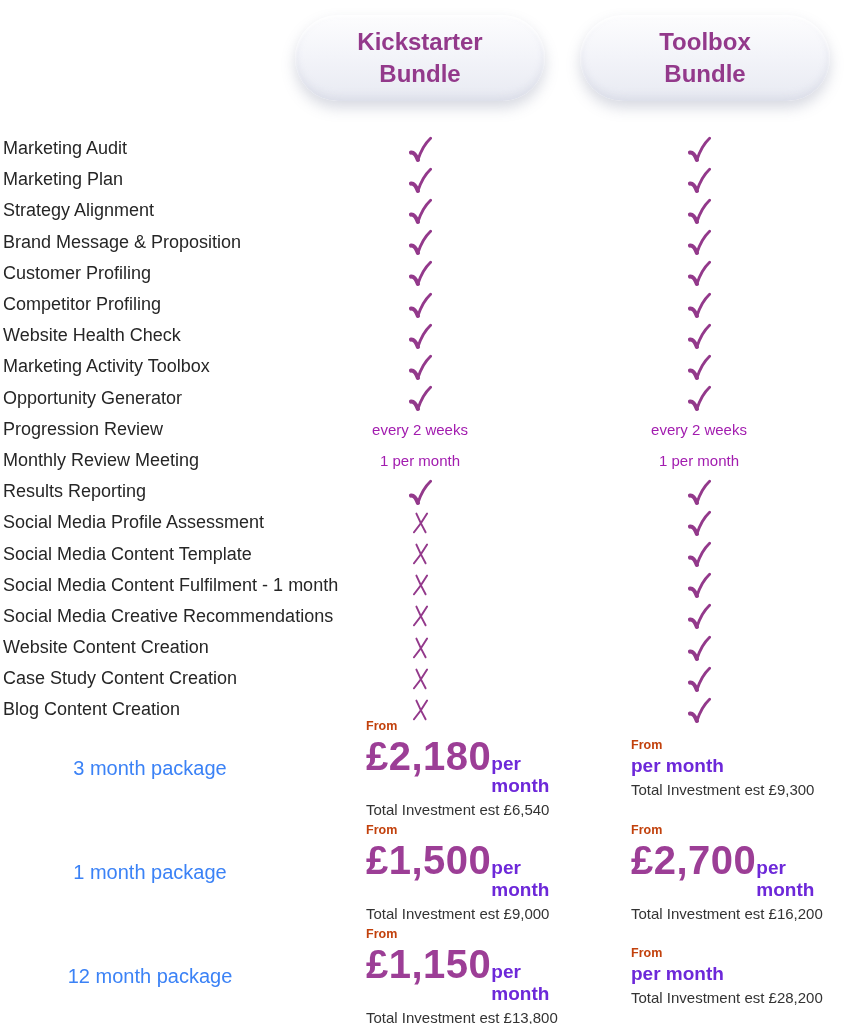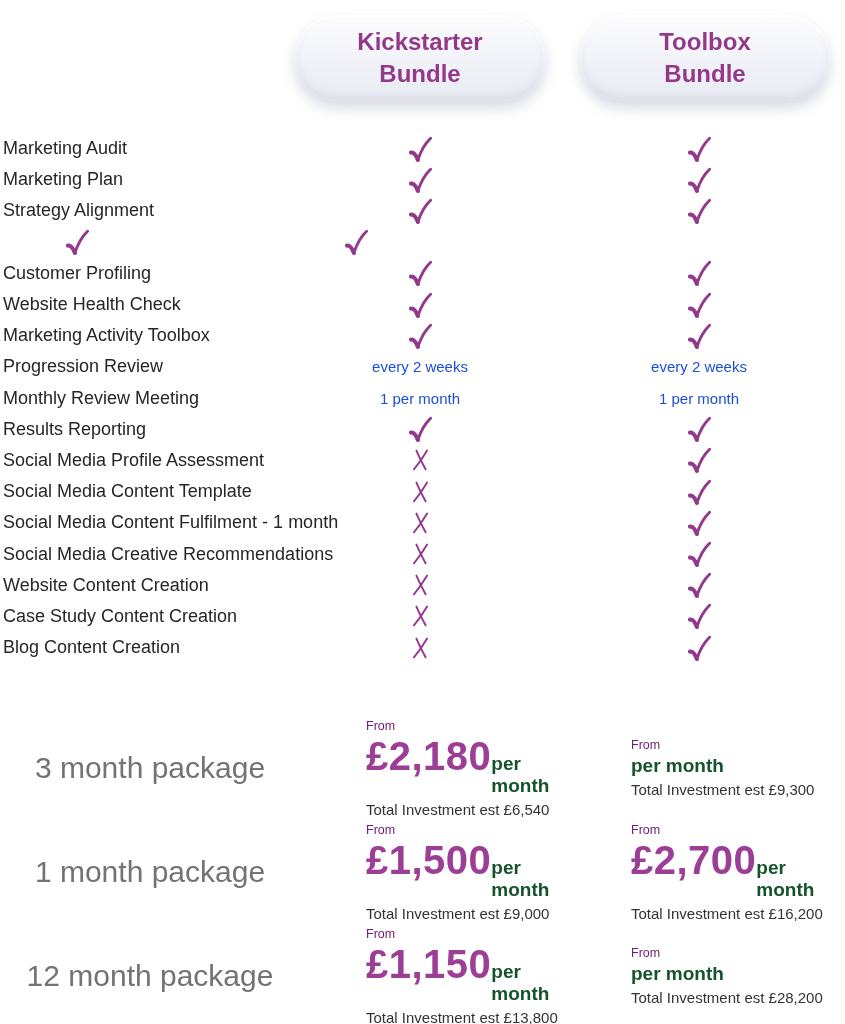--- a/index.html
+++ b/index.html
@@ -26,36 +26,36 @@
   .features{position:absolute;top:117px;left:0;width:845px;margin-top:16px;}
   .feature-row{display:flex;align-items:center;height:31.2px;}
   .feature-label{
     flex:none;width:340px;padding-left:3px;font-size:18px;color:#262626;
     white-space:nowrap;
   }
   .cell{flex:none;display:flex;align-items:center;justify-content:center;}
   .cell-k{width:154px;}
   .col-gap{flex:none;width:100px;}
   .cell-c{width:204px;}
-  .freq{font-size:15px;color:#1d4ed8;}
+  .freq{font-size:15px;color:#a21caf;}
   .check-svg{display:block;margin-top:2px;}
   .cross-svg{display:block;}
   
   .packages{position:absolute;top:716px;left:0;width:845px;}
   .package-row{display:flex;align-items:center;height:104px;}
   .package-label{
-    flex:none;width:300px;text-align:center;font-size:30px;color:#737373;
+    flex:none;width:300px;text-align:center;font-size:20px;color:#3b82f6;
   }
   .price-block{flex:none;width:212px;}
   .pb-k{margin-left:66px;}
   .pb-c{margin-left:53px;}
-  .from{font-size:12.5px;font-weight:normal;color:#701a75;}
+  .from{font-size:12.5px;font-weight:bold;color:#c2410c;}
   .price-line{display:flex;align-items:baseline;margin-top:3px;}
   .amount{font-size:40px;font-weight:bold;color:#9c3e96;line-height:1;letter-spacing:0.5px;}
-  .per{font-size:19px;font-weight:bold;color:#14532d;}
+  .per{font-size:19px;font-weight:bold;color:#6d28d9;}
   .total{font-size:15px;color:#333333;margin-top:4px;}
 </style>
 </head>
 <body>
 
 <div class="page">
 
   <div class="pill pill-kickstarter">
     <div class="pill-title">Kickstarter Bundle</div>
   </div>
@@ -106,20 +106,21 @@
         </div>
         <div class="col-gap"></div>
         <div class="cell cell-c">
           <svg class="check-svg" width="23" height="28" viewBox="0 0 23 28">
             <path d="M2 16.6 C4.6 16.2 7.1 19.3 8.9 23.9" fill="none" stroke="#93398b" stroke-width="4.1" stroke-linecap="round"></path>
             <path d="M8.9 23.9 C12 14.3 16.7 6.8 21.6 2.2" fill="none" stroke="#93398b" stroke-width="2.9" stroke-linecap="round"></path>
           </svg>
         </div>
       </div>
       <div class="feature-row">
+        <div class="feature-label">Brand Message &amp; Proposition</div>
         <div class="cell cell-k">
           <svg class="check-svg" width="23" height="28" viewBox="0 0 23 28">
             <path d="M2 16.6 C4.6 16.2 7.1 19.3 8.9 23.9" fill="none" stroke="#93398b" stroke-width="4.1" stroke-linecap="round"></path>
             <path d="M8.9 23.9 C12 14.3 16.7 6.8 21.6 2.2" fill="none" stroke="#93398b" stroke-width="2.9" stroke-linecap="round"></path>
           </svg>
         </div>
         <div class="col-gap"></div>
         <div class="cell cell-c">
           <svg class="check-svg" width="23" height="28" viewBox="0 0 23 28">
             <path d="M2 16.6 C4.6 16.2 7.1 19.3 8.9 23.9" fill="none" stroke="#93398b" stroke-width="4.1" stroke-linecap="round"></path>
@@ -137,37 +138,69 @@
         </div>
         <div class="col-gap"></div>
         <div class="cell cell-c">
           <svg class="check-svg" width="23" height="28" viewBox="0 0 23 28">
             <path d="M2 16.6 C4.6 16.2 7.1 19.3 8.9 23.9" fill="none" stroke="#93398b" stroke-width="4.1" stroke-linecap="round"></path>
             <path d="M8.9 23.9 C12 14.3 16.7 6.8 21.6 2.2" fill="none" stroke="#93398b" stroke-width="2.9" stroke-linecap="round"></path>
           </svg>
         </div>
       </div>
       <div class="feature-row">
+        <div class="feature-label">Competitor Profiling</div>
+        <div class="cell cell-k">
+          <svg class="check-svg" width="23" height="28" viewBox="0 0 23 28">
+            <path d="M2 16.6 C4.6 16.2 7.1 19.3 8.9 23.9" fill="none" stroke="#93398b" stroke-width="4.1" stroke-linecap="round"></path>
+            <path d="M8.9 23.9 C12 14.3 16.7 6.8 21.6 2.2" fill="none" stroke="#93398b" stroke-width="2.9" stroke-linecap="round"></path>
+          </svg>
+        </div>
+        <div class="col-gap"></div>
+        <div class="cell cell-c">
+          <svg class="check-svg" width="23" height="28" viewBox="0 0 23 28">
+            <path d="M2 16.6 C4.6 16.2 7.1 19.3 8.9 23.9" fill="none" stroke="#93398b" stroke-width="4.1" stroke-linecap="round"></path>
+            <path d="M8.9 23.9 C12 14.3 16.7 6.8 21.6 2.2" fill="none" stroke="#93398b" stroke-width="2.9" stroke-linecap="round"></path>
+          </svg>
+        </div>
+      </div>
+      <div class="feature-row">
         <div class="feature-label">Website Health Check</div>
         <div class="cell cell-k">
           <svg class="check-svg" width="23" height="28" viewBox="0 0 23 28">
             <path d="M2 16.6 C4.6 16.2 7.1 19.3 8.9 23.9" fill="none" stroke="#93398b" stroke-width="4.1" stroke-linecap="round"></path>
             <path d="M8.9 23.9 C12 14.3 16.7 6.8 21.6 2.2" fill="none" stroke="#93398b" stroke-width="2.9" stroke-linecap="round"></path>
           </svg>
         </div>
         <div class="col-gap"></div>
         <div class="cell cell-c">
           <svg class="check-svg" width="23" height="28" viewBox="0 0 23 28">
             <path d="M2 16.6 C4.6 16.2 7.1 19.3 8.9 23.9" fill="none" stroke="#93398b" stroke-width="4.1" stroke-linecap="round"></path>
             <path d="M8.9 23.9 C12 14.3 16.7 6.8 21.6 2.2" fill="none" stroke="#93398b" stroke-width="2.9" stroke-linecap="round"></path>
           </svg>
         </div>
       </div>
       <div class="feature-row">
         <div class="feature-label">Marketing Activity Toolbox</div>
+        <div class="cell cell-k">
+          <svg class="check-svg" width="23" height="28" viewBox="0 0 23 28">
+            <path d="M2 16.6 C4.6 16.2 7.1 19.3 8.9 23.9" fill="none" stroke="#93398b" stroke-width="4.1" stroke-linecap="round"></path>
+            <path d="M8.9 23.9 C12 14.3 16.7 6.8 21.6 2.2" fill="none" stroke="#93398b" stroke-width="2.9" stroke-linecap="round"></path>
+          </svg>
+        </div>
+        <div class="col-gap"></div>
+        <div class="cell cell-c">
+          <svg class="check-svg" width="23" height="28" viewBox="0 0 23 28">
+            <path d="M2 16.6 C4.6 16.2 7.1 19.3 8.9 23.9" fill="none" stroke="#93398b" stroke-width="4.1" stroke-linecap="round"></path>
+            <path d="M8.9 23.9 C12 14.3 16.7 6.8 21.6 2.2" fill="none" stroke="#93398b" stroke-width="2.9" stroke-linecap="round"></path>
+          </svg>
+        </div>
+      </div>
+      <div class="feature-row">
+        <div class="feature-label">Opportunity Generator</div>
         <div class="cell cell-k">
           <svg class="check-svg" width="23" height="28" viewBox="0 0 23 28">
             <path d="M2 16.6 C4.6 16.2 7.1 19.3 8.9 23.9" fill="none" stroke="#93398b" stroke-width="4.1" stroke-linecap="round"></path>
             <path d="M8.9 23.9 C12 14.3 16.7 6.8 21.6 2.2" fill="none" stroke="#93398b" stroke-width="2.9" stroke-linecap="round"></path>
           </svg>
         </div>
         <div class="col-gap"></div>
         <div class="cell cell-c">
           <svg class="check-svg" width="23" height="28" viewBox="0 0 23 28">
             <path d="M2 16.6 C4.6 16.2 7.1 19.3 8.9 23.9" fill="none" stroke="#93398b" stroke-width="4.1" stroke-linecap="round"></path>

